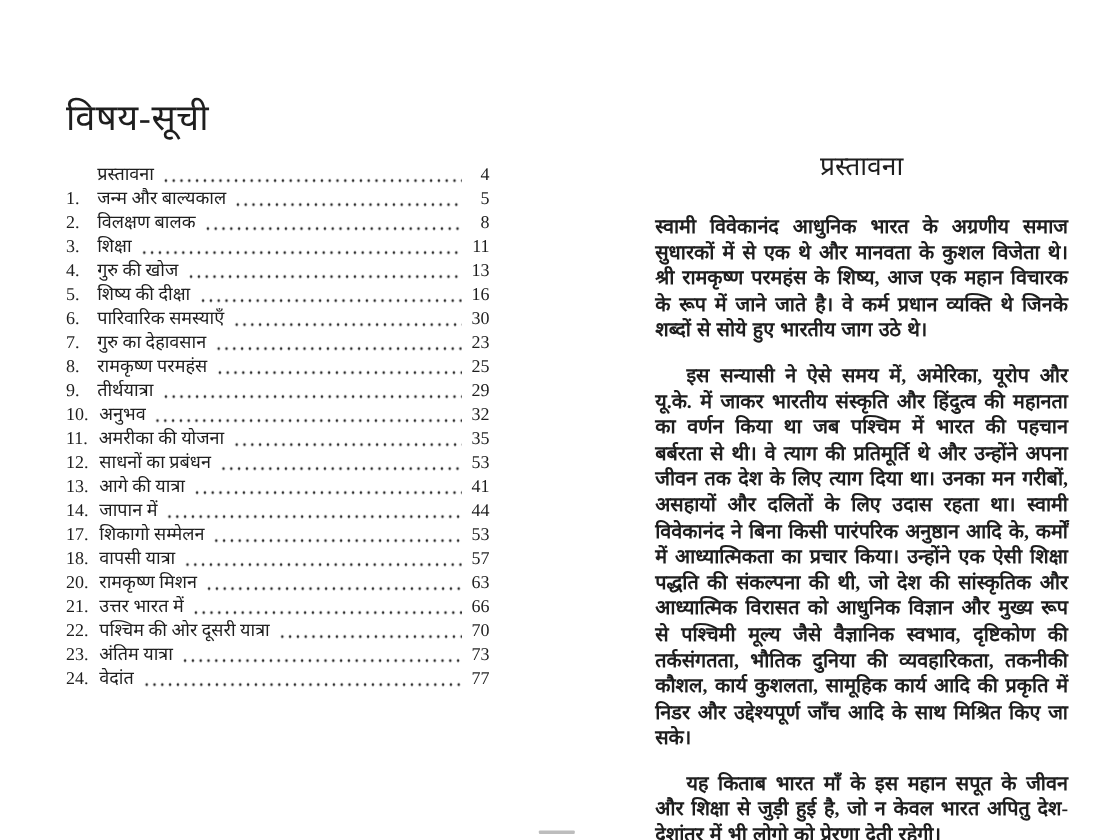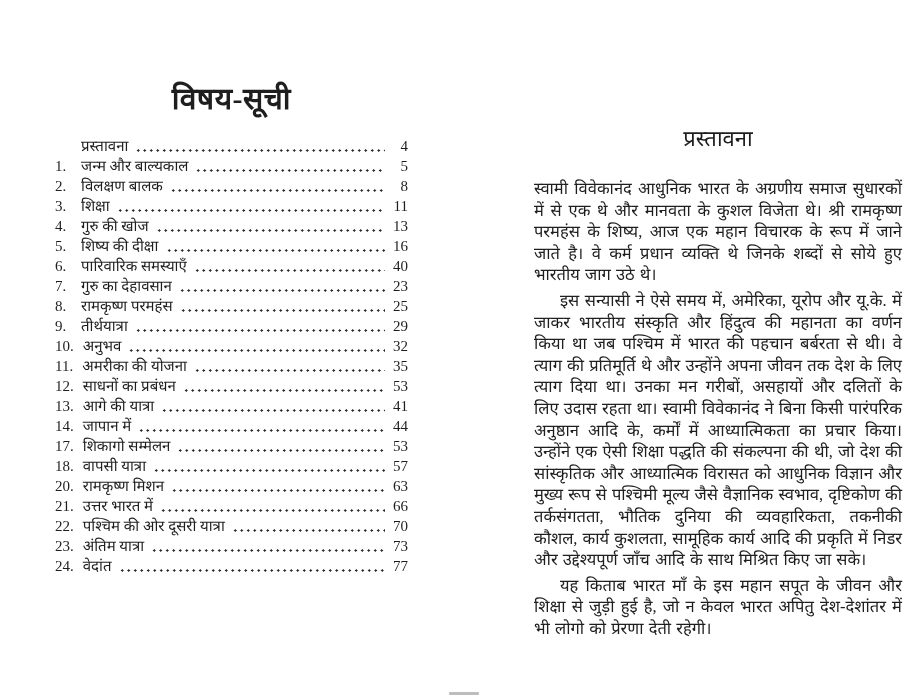--- a/index.html
+++ b/index.html
@@ -21,24 +21,24 @@
   }
   
   .left-page {
     position: absolute;
     left: 55px;
     top: 80px;
     width: 353px;
   }
   .left-title {
     margin: 0 0 18px 0;
-    text-align: center;
+    text-align: left;
     font-size: 30px;
     line-height: 38px;
-    font-weight: bold;
+    font-weight: normal;
     letter-spacing: 0.5px;
   }
   .toc {
     width: 100%;
   }
   .toc-row {
     display: flex;
     align-items: baseline;
     font-size: 15px;
     line-height: 20px;
@@ -74,26 +74,27 @@
     width: 376px;
   }
   .right-title {
     margin: 0 0 24px 0;
     text-align: center;
     font-size: 22px;
     line-height: 30px;
     font-weight: normal;
   }
   .para {
-    margin: 4px;
+    margin: 16px;
     font-size: 16.5px;
     line-height: 21.6px;
     text-align: justify;
     text-indent: 26px;
     word-spacing: 1px;
+    font-weight: bold;
   }
   .preface-body .para:first-of-type {
     text-indent: 0;
   }
   
   .fold-mark {
     position: absolute;
     left: 449px;
     top: 692px;
     width: 30px;
@@ -150,21 +151,21 @@
           <span class="toc-num">5.</span>
           <span class="toc-label">शिष्य की दीक्षा</span>
           <span class="toc-leader"></span>
           <span class="toc-page">16</span>
         </div>
 
         <div class="toc-row">
           <span class="toc-num">6.</span>
           <span class="toc-label">पारिवारिक समस्याएँ</span>
           <span class="toc-leader"></span>
-          <span class="toc-page">40</span>
+          <span class="toc-page">30</span>
         </div>
 
         <div class="toc-row">
           <span class="toc-num">7.</span>
           <span class="toc-label">गुरु का देहावसान</span>
           <span class="toc-leader"></span>
           <span class="toc-page">23</span>
         </div>
 
         <div class="toc-row">

